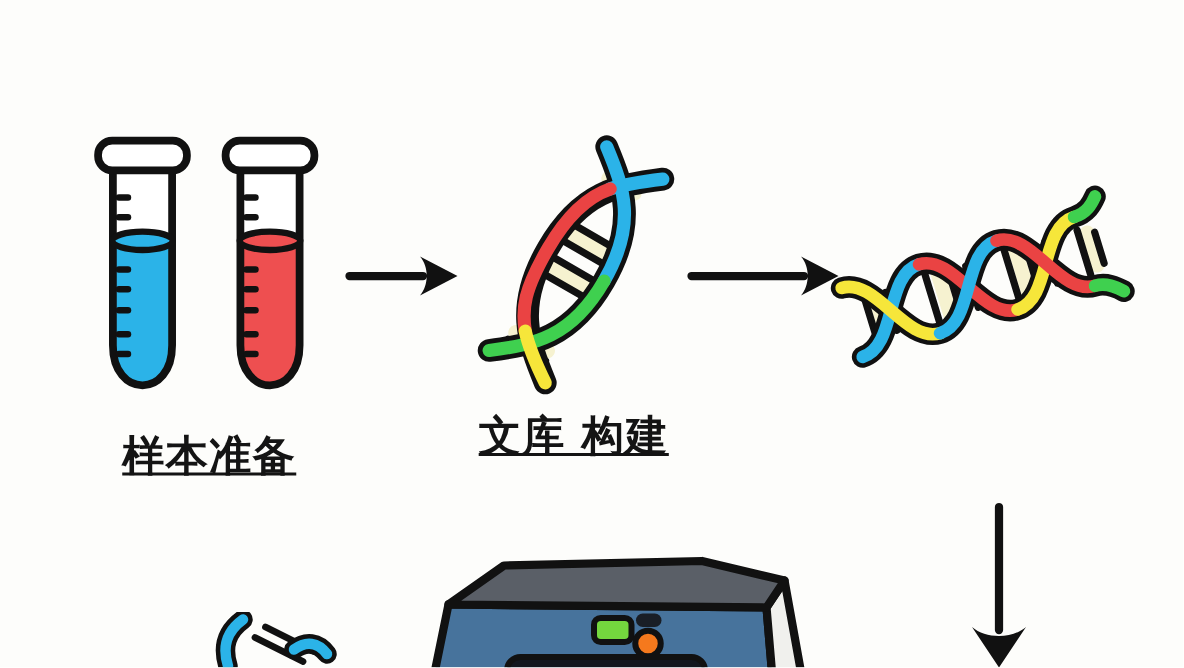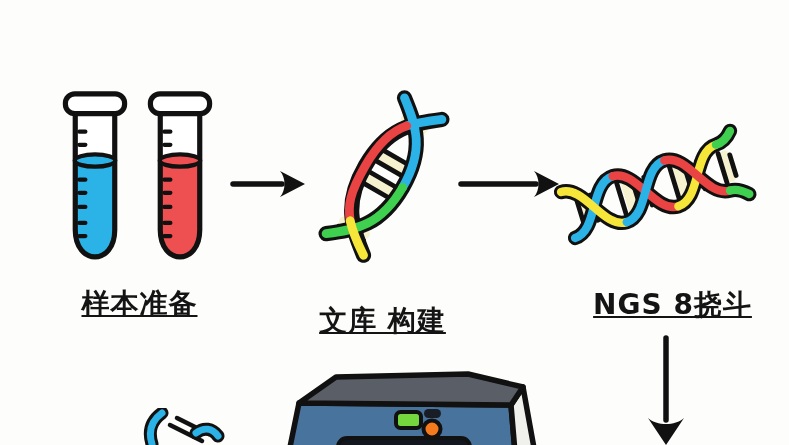--- a/index.html
+++ b/index.html
@@ -90,21 +90,21 @@
       <g stroke-width="11">
         <path d="M28,12 C58,35 82,55 82,110" stroke="#2bb3e8"></path>
         <path d="M82,110 C82,165 58,185 28,208" stroke="#3fd04f"></path>
         <path d="M82,12 C70,21 58,30 48,41" stroke="#2bb3e8"></path>
         <path d="M48,41 C34,57 28,80 28,110 C28,150 34,164 46,179" stroke="#ea4343"></path>
         <path d="M46,179 C57,191 70,200 82,208" stroke="#f6e63a"></path>
       </g>
     </g>
   </svg>
 
-  <div class="step-label" style="left:300px;top:304px;width:165px">文库 构建</div>
+  <div class="step-label" style="left:300px;top:274px;width:165px">文库 构建</div>
 
   <svg class="abs" style="left:456px;top:166px" width="106" height="36" viewBox="0 0 106 36">
     <line x1="5" y1="18" x2="80" y2="18" stroke="#111" stroke-width="5.5" stroke-linecap="round"></line>
     <path d="M78,5 C84,12 84,24 78,31 L103,18 Z" fill="#111"></path>
   </svg>
 
   <svg class="abs" style="left:548px;top:103px" width="210" height="150" viewBox="0 0 210 150">
     <g transform="translate(105,86) rotate(-17) scale(0.6) translate(-163,-65)" stroke-linecap="round" fill="none">
 
       <g stroke="#f6f2d0" stroke-width="16">
@@ -138,21 +138,20 @@
         <path d="M195,105 C235,105 245,25 285,25" stroke="#f6e63a"></path>
         <path d="M285,25 C300,25 308,17 314,10" stroke="#3fd04f"></path>
         <path d="M15,25 C55,25 65,105 105,105" stroke="#f6e63a"></path>
         <path d="M105,105 C145,105 155,25 195,25" stroke="#2bb3e8"></path>
         <path d="M195,25 C235,25 245,105 285,105" stroke="#ea4343"></path>
         <path d="M285,105 C298,105 307,113 314,120" stroke="#3fd04f"></path>
       </g>
     </g>
   </svg>
 
-  <div class="step-label" style="left:575px;top:288px;width:195px">NGS 8挠斗</div>
 
   <svg class="abs" style="left:640px;top:334px" width="52" height="112" viewBox="0 0 52 112">
     <line x1="26" y1="4" x2="26" y2="86" stroke="#111" stroke-width="5.5" stroke-linecap="round"></line>
     <path d="M8,84 C17,92 35,92 44,84 L26,111 Z" fill="#111"></path>
   </svg>
 
   <svg class="abs clip" style="left:282px;top:370px" width="256" height="75" viewBox="0 0 256 75">
     <polygon points="17,33 229,35 233,82 7,82" stroke="#111" stroke-width="5.5" stroke-linejoin="round" fill="#47739c"></polygon>
     <polygon points="229,35 241,17 252,78 233,82" stroke="#111" stroke-width="5.5" stroke-linejoin="round" fill="#f0f0ed"></polygon>
     <polygon points="17,33 54,7 186,4 241,17 229,35" stroke="#111" stroke-width="5.5" stroke-linejoin="round" fill="#5a5f67"></polygon>

